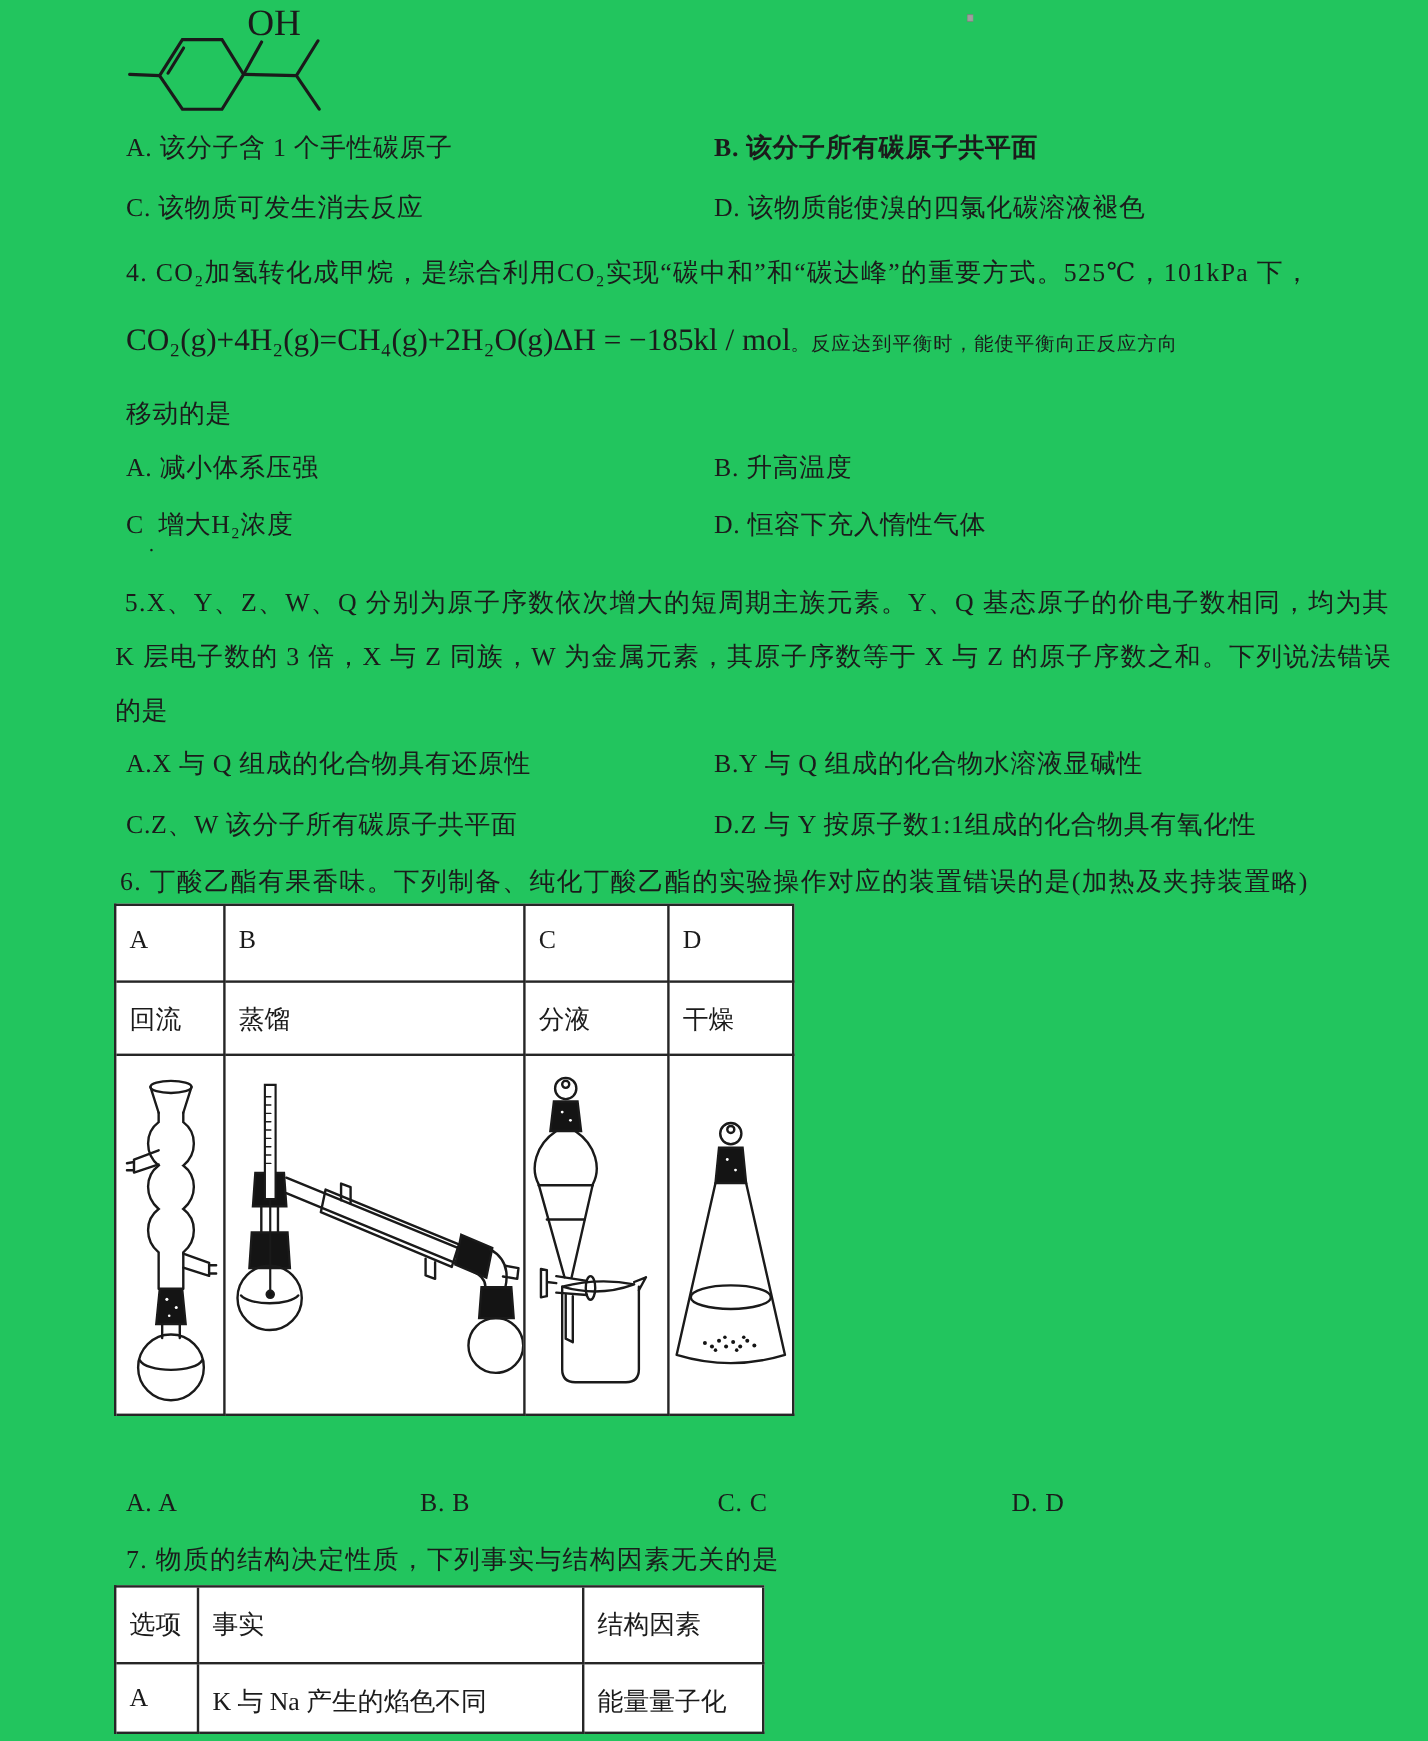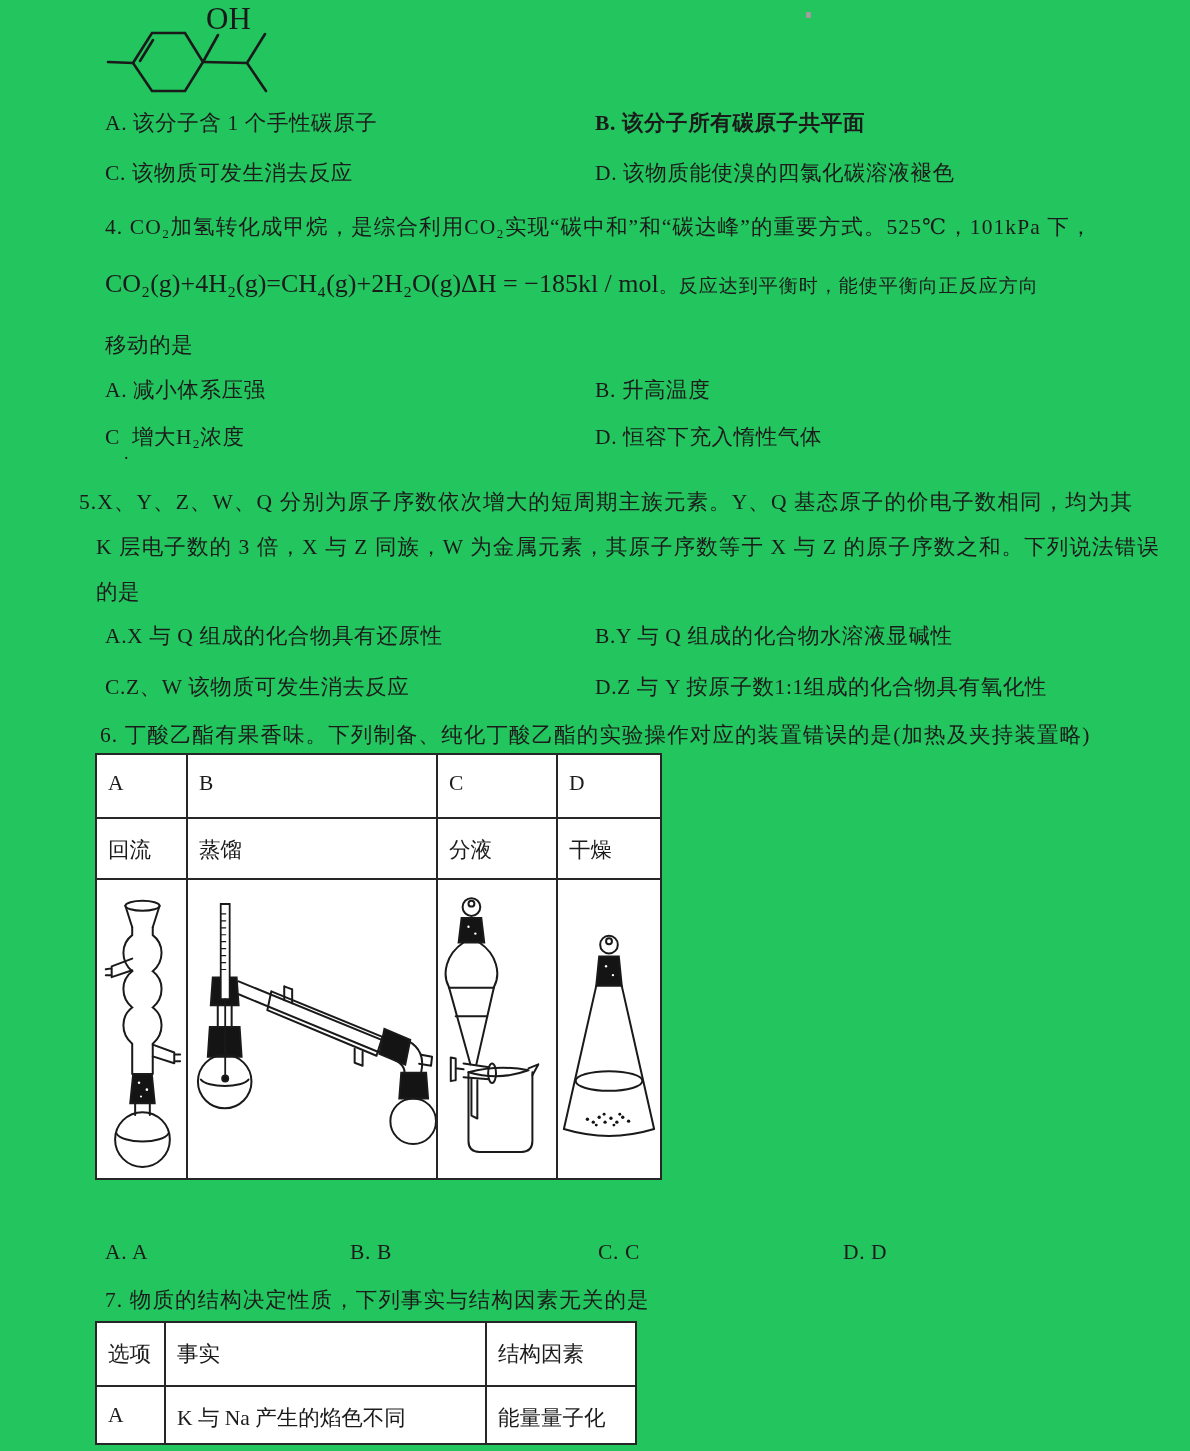--- a/index.html
+++ b/index.html
@@ -2,21 +2,21 @@
 <html><head>
 <meta charset="utf-8">
 <style>
   html,body{margin:0;padding:0;background:#fff;}
   .page{position:relative;width:1190px;height:1451px;background:#22c55e;overflow:hidden;
         font-family:"Liberation Serif","DejaVu Serif",serif;color:#1b1b1b;}
   .line{position:absolute;white-space:pre;font-size:21.5px;letter-spacing:0.6px;line-height:1.25;}
   .stem{letter-spacing:1.1px;}
   .eqline{display:flex;align-items:baseline;letter-spacing:0;}
   .eq{font-size:26px;white-space:pre;}
-  .eqtail{font-size:19px;white-space:pre;letter-spacing:1px;}
+  .eqtail{font-size:16px;white-space:pre;letter-spacing:1px;}
   .stray{position:absolute;left:806px;top:12px;width:5px;height:6px;background:#a0a0a0;box-shadow:inset 0 0 1px #707070;}
   .grid{position:absolute;display:grid;border-top:2px solid #262626;border-left:2px solid #262626;background:#fff;}
   .cell{border-right:2px solid #262626;border-bottom:2px solid #262626;box-sizing:border-box;
         font-size:21.5px;padding:16px 0 0 11px;}
   .imgcell{padding:0;position:relative;}
   .imgcell svg{position:absolute;left:0;top:0;width:100%;height:100%;}
   svg{display:block;}
   path,circle,ellipse,rect{vector-effect:non-scaling-stroke;}
 </style>
 </head>
@@ -47,26 +47,26 @@
     <span class="eq">CO₂(g)+4H₂(g)=CH₄(g)+2H₂O(g)ΔH = −185kl / mol</span>
     <span class="eqtail">。反应达到平衡时，能使平衡向正反应方向</span>
   </div>
   <div class="line" style="left:105px;top:332px;">移动的是</div>
   <div class="line" style="left:105px;top:377px;">A. 减小体系压强</div>
   <div class="line" style="left:595px;top:377px;">B. 升高温度</div>
   <div class="line" style="left:105px;top:424px;">C  增大H₂浓度</div>
   <div class="line" style="left:124px;top:442px;font-size:18px;">.</div>
   <div class="line" style="left:595px;top:424px;">D. 恒容下充入惰性气体</div>
 
-  <div class="line stem" style="left:79px;top:489px;">5.X、Y、Z、W、Q 分别为原子序数依次增大的短周期主族元素。Y、Q 基态原子的价电子数相同，均为其</div>
+  <div class="line stem" style="left:104px;top:489px;">5.X、Y、Z、W、Q 分别为原子序数依次增大的短周期主族元素。Y、Q 基态原子的价电子数相同，均为其</div>
   <div class="line stem" style="left:96px;top:534px;">K 层电子数的 3 倍，X 与 Z 同族，W 为金属元素，其原子序数等于 X 与 Z 的原子序数之和。下列说法错误</div>
   <div class="line" style="left:96px;top:579px;">的是</div>
   <div class="line" style="left:105px;top:623px;">A.X 与 Q 组成的化合物具有还原性</div>
   <div class="line" style="left:595px;top:623px;">B.Y 与 Q 组成的化合物水溶液显碱性</div>
-  <div class="line" style="left:105px;top:674px;">C.Z、W 该物质可发生消去反应</div>
+  <div class="line" style="left:105px;top:674px;">C.Z、W 该分子所有碳原子共平面</div>
   <div class="line" style="left:595px;top:674px;">D.Z 与 Y 按原子数1:1组成的化合物具有氧化性</div>
 
   <div class="line stem" style="left:100px;top:722px;">6. 丁酸乙酯有果香味。下列制备、纯化丁酸乙酯的实验操作对应的装置错误的是(加热及夹持装置略)</div>
 
   <div class="grid" style="left:95px;top:753px;grid-template-columns:91px 250px 120px 104px;grid-template-rows:64px 61px 300px;">
     <div class="cell">A</div>
     <div class="cell">B</div>
     <div class="cell">C</div>
     <div class="cell">D</div>
     <div class="cell">回流</div>

